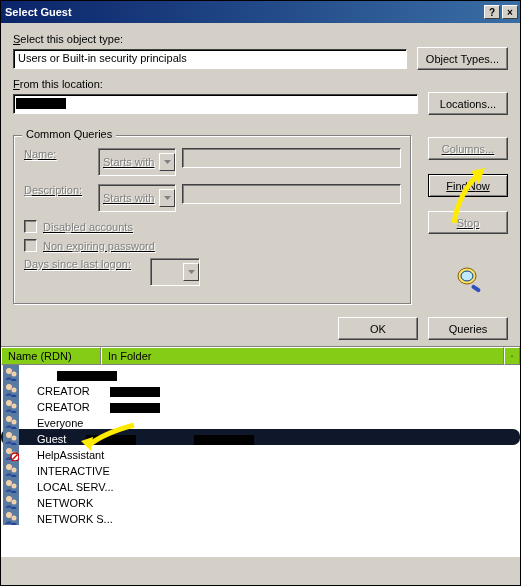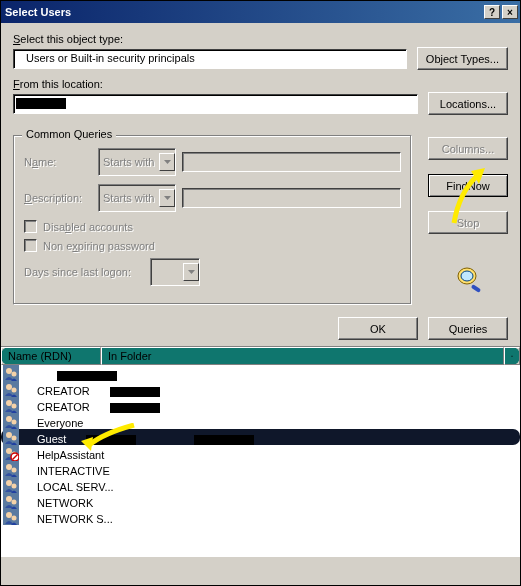--- a/index.html
+++ b/index.html
@@ -9,46 +9,46 @@
 .titlebar .title { flex: 1; }
 .titlebar .btns { display: flex; gap: 2px; }
 .titlebar .tbtn { width: 16px; height: 14px; background: #d4d0c8; border: 1px solid #fff; border-right-color: #404040; border-bottom-color: #404040; display: flex; align-items: center; justify-content: center; color: #000; font-weight: bold; font-size: 10px; }
 
 .content { padding: 10px 12px 6px 12px; }
 
 .label { margin-bottom: 2px; }
 .label .u { text-decoration: underline; }
 
 .input-row { display: flex; align-items: center; margin-bottom: 8px; gap: 10px; }
-.textbox { flex: 1; background: #fff; border: 1px solid #808080; border-top-color:#404040; border-left-color:#404040; border-right-color:#fff; border-bottom-color:#fff; height: 20px; padding: 2px 12px; color: #000; box-shadow: inset 1px 1px 0 #000; }
+.textbox { flex: 1; background: #fff; border: 1px solid #808080; border-top-color:#404040; border-left-color:#404040; border-right-color:#fff; border-bottom-color:#fff; height: 20px; padding: 2px 4px; color: #000; box-shadow: inset 1px 1px 0 #000; }
 
 .btn { background:#d4d0c8; border:1px solid #fff; border-right-color:#404040; border-bottom-color:#404040; box-shadow: inset -1px -1px 0 #808080; height:23px; min-width:80px; display:flex; align-items:center; justify-content:center; padding:0 8px; cursor:default;}
 .btn.default { border: 1px solid #000; box-shadow: inset 1px 1px 0 #fff, inset -1px -1px 0 #808080, inset -2px -2px 0 #d4d0c8; text-align: center;}
 .btn.disabled { color:#808080; text-shadow: 1px 1px 0 #fff; }
 
 .groupbox { border:1px solid #808080; border-right-color:#fff; border-bottom-color:#fff; box-shadow: inset -1px -1px 0 #808080, inset 1px 1px 0 #fff; position:relative; margin-top:12px; padding:12px 10px 10px 10px; }
 .groupbox .legend { position:absolute; top:-8px; left:8px; background:#d4d0c8; padding:0 4px; }
 
-.query-area { display:flex; gap:16px; }
+.query-area { display:flex; gap:16px;text-decoration:underline; }
 .query-right { width:80px; display:flex; flex-direction:column; gap:6px; align-items:center; }
 
-.q-row { display:flex; align-items:center; gap:6px; margin-bottom:8px; }
+.q-row { display:flex; align-items:flex-start; gap:6px; margin-bottom:8px; }
 .q-row .ql { width:68px; color:#808080; text-shadow:1px 1px 0 #fff; }
 .combo { display:flex; align-items:center; background:#d4d0c8; border:1px solid #808080; border-right-color:#fff; border-bottom-color:#fff; height:28px; padding-left:4px; color:#808080; text-shadow:1px 1px 0 #fff; box-shadow: inset 1px 1px 0 #404040;}
 .combo .arrow { width:16px; height:18px; background:#d4d0c8; border:1px solid #fff; border-right-color:#404040; border-bottom-color:#404040; display:flex; align-items:center; justify-content:center; margin-left:auto; }
 .arrow svg { width:7px; height:4px; }
 .disabled-field { background:#d4d0c8 !important; box-shadow: inset 1px 1px 0 #808080; }
 
 .chk { display:flex; align-items:center; gap:6px; color:#808080; text-shadow:1px 1px 0 #fff; margin-bottom:6px; }
 .chk .box { width:13px; height:13px; background:#d4d0c8; border:1px solid #808080; border-top-color:#404040; border-left-color:#404040; border-right-color:#fff; border-bottom-color:#fff; box-shadow: inset 1px 1px 0 #808080;}
 
 .action-row { display:flex; justify-content:flex-end; gap:10px; margin-top:12px; }
 
 .results { border-top: 1px solid #808080; box-shadow: inset 0 1px 0 #fff; }
-.list-header { display:flex; background:#0f766e;border-radius:8px; }
+.list-header { display:flex; background:#84cc16; }
 .lh { border:1px solid #fff; border-right-color:#808080; border-bottom-color:#808080; padding:2px 6px; height:18px; }
 .lh.name { width:100px; }
 .lh.folder { flex:1; }
 .lh.sc { width:16px; display:flex; align-items:center; justify-content:center;}
 .list-body { background:#fff; height:192px; overflow:hidden; }
 .row { display:flex; align-items:flex-end; height:16px; padding-left:2px; gap:18px; }
 .row.sel { background:#0f172a; color:#fff;border-radius:7px; }
 .row .redact { background:#000; height:10px; }
 .picon svg { display:block; }
 
@@ -79,21 +79,21 @@
     <g id="chevron-down">
       <polygon points="0,0 7,0 3.5,4" fill="#808080"></polygon>
     </g>
     <g id="scroll-up">
         <polygon points="3.5,0 7,4 0,4" fill="#000"></polygon>
       </g>
   </defs>
 </svg>
 
 <div class="titlebar">
-  <span class="title">Select Users</span>
+  <span class="title">Select Guest</span>
   <div class="btns">
     <div class="tbtn">?</div>
     <div class="tbtn">×</div>
   </div>
 </div>
 
 <div class="content">
 
   <div class="label"><span class="u">S</span><span>elect this object type:</span></div>
   <div class="input-row">

